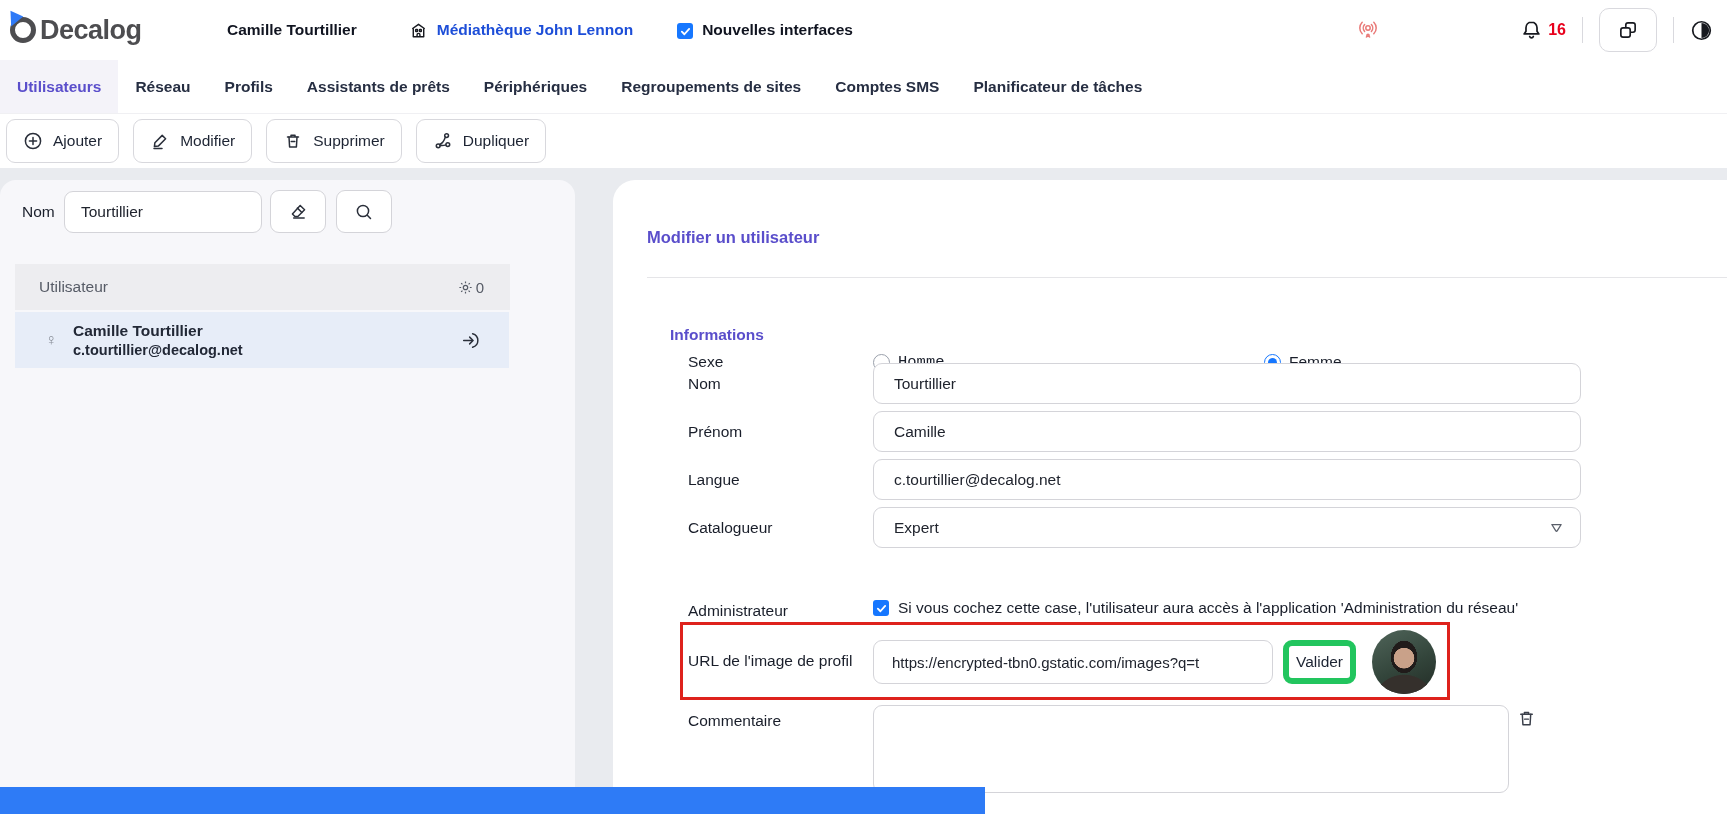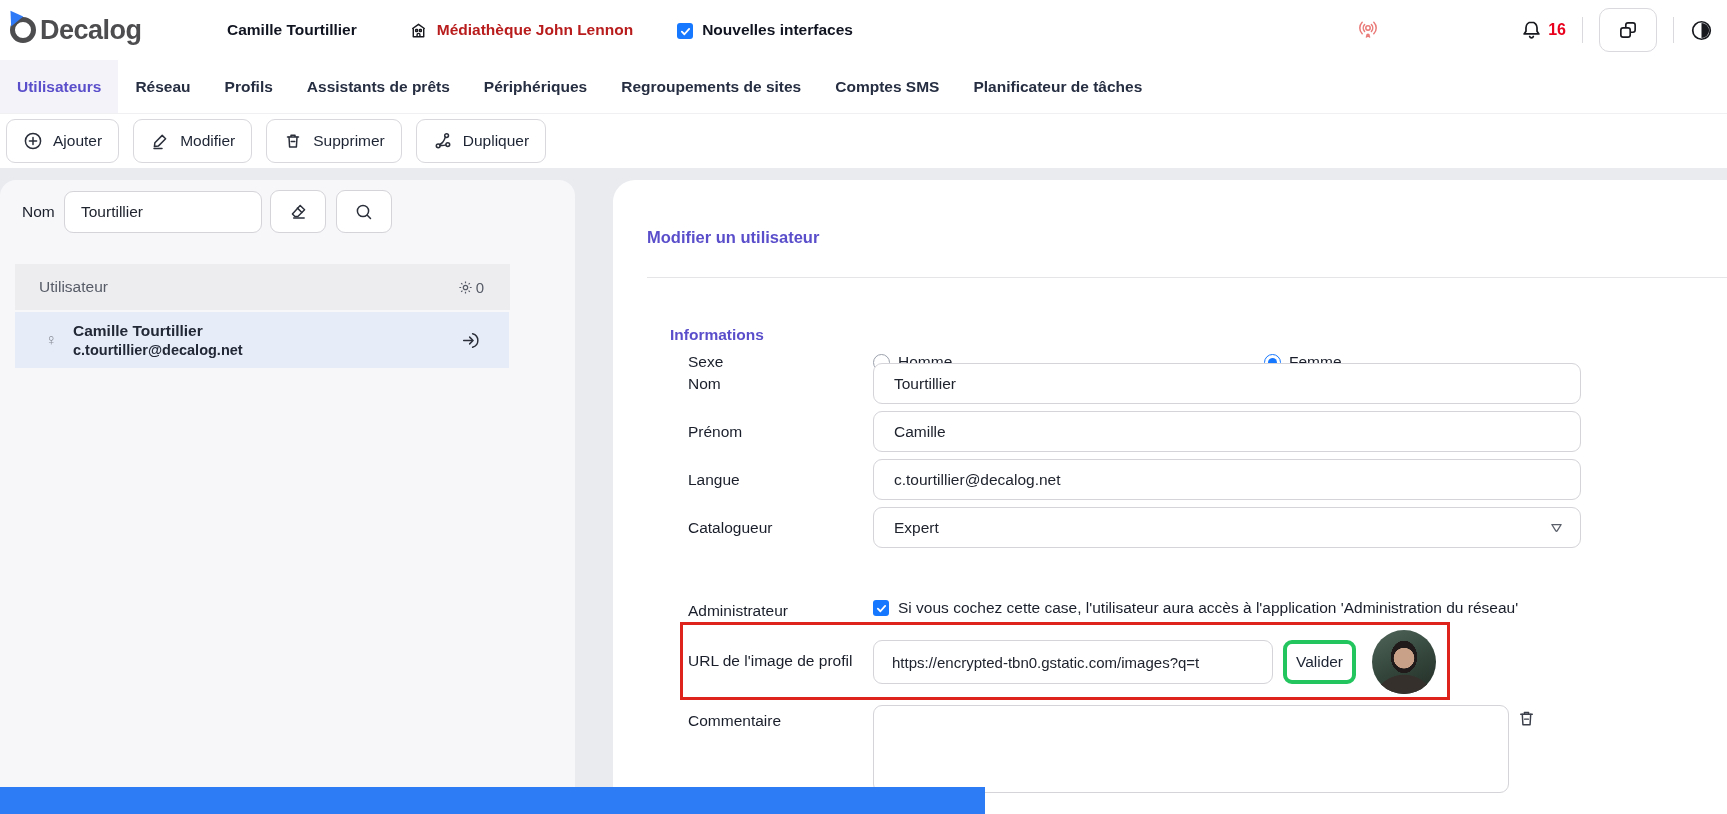--- a/index.html
+++ b/index.html
@@ -17,21 +17,21 @@
   .tb-user { display:flex; align-items:center; gap:10px; margin-left:32px; }
   .tb-avatar { width:27px; height:27px; border-radius:50%; overflow:hidden; flex:none; }
   .photo { width:100%; height:100%;
       background:
         radial-gradient(circle at 50% 44%, #c9a189 0 21%, rgba(0,0,0,0) 22%),
         radial-gradient(ellipse 34% 42% at 50% 42%, #201b1a 0 60%, rgba(0,0,0,0) 61%),
         radial-gradient(circle at 50% 120%, #35302c 0 38%, rgba(0,0,0,0) 39%),
         linear-gradient(155deg, #50655a 0%, #33453b 55%, #222c26 100%); }
   .tb-name { font-weight:700; font-size:15.5px; color:#101420; }
   .tb-site { display:flex; align-items:center; gap:9px; margin-left:52px; }
-  .tb-site .label { font-weight:700; font-size:15.5px; color:#b91c1c; }
+  .tb-site .label { font-weight:700; font-size:15.5px; color:#1d4ed8; }
   .tb-newui { display:flex; align-items:flex-end; gap:9px; margin-left:44px; }
   .checkbox { width:16px; height:16px; border-radius:3px; background:#1677ff; display:flex; align-items:center; justify-content:center; flex:none; }
   .tb-newui .label { font-weight:700; font-size:15.5px; color:#101420; }
   .tb-right { margin-left:auto; display:flex; align-items:center; gap:16px; }
   .notif { display:flex; align-items:center; gap:5px; margin-left:64px; }
   .notif-count { color:#e8001c; font-weight:700; font-size:16px; }
   .vdiv { width:1px; height:26px; background:#d9d9de; }
   .apps-btn { width:58px; height:44px; border:1px solid #d9d9de; border-radius:10px; background:#fff; display:flex; align-items:center; justify-content:center; }
   .iconbtn { background:none; border:none; display:flex; align-items:center; cursor:pointer; }
 
@@ -77,21 +77,21 @@
   .radio.sel::after { content:""; width:9px; height:9px; border-radius:50%; background:#1677ff; }
   .ropt { display:flex; align-items:center; gap:8px; font-size:15.5px; color:#191e2a; }
 
   .admin-row { position:absolute; left:75px; top:416px; height:24px; display:flex; align-items:center; }
   .admin-row .flabel { align-self:flex-end; }
   .admin-text { font-size:15.5px; color:#191e2a; margin-left:9px; }
 
   .red-box { position:absolute; left:67px; top:442px; width:770px; height:78px; border:3px solid #de221c; pointer-events:none; z-index:5; }
   .url-label { position:absolute; left:75px; top:472px; font-size:15.5px; color:#191e2a; }
   .url-input { position:absolute; left:260px; top:460px; width:400px; height:44px; border:1px solid #d4d4d9; border-radius:9px; padding:0 18px; font-size:15px; color:#20242e; background:#fff; font-family:inherit; white-space:nowrap; overflow:hidden; }
-  .valider-btn { position:absolute; left:670px; top:460px; width:73px; height:44px; border:4px solid #22c55e; border-radius:9px; background:#fff; font-size:15.5px; color:#1d2433; font-family:inherit; cursor:pointer; }
+  .valider-btn { position:absolute; left:670px; top:460px; width:73px; height:44px; border:6px solid #22c55e; border-radius:9px; background:#fff; font-size:15.5px; color:#1d2433; font-family:inherit; cursor:pointer; }
   .profile-avatar { position:absolute; left:759px; top:450px; width:64px; height:64px; border-radius:50%; overflow:hidden; }
 
   .comment-label { position:absolute; left:75px; top:532px; font-size:15.5px; color:#191e2a; }
   .comment-area { position:absolute; left:260px; top:525px; width:636px; height:88px; border:1px solid #d4d4d9; border-radius:9px; background:#fff; resize:none; font-family:inherit; font-size:15px; padding:10px 16px; }
   .comment-trash { position:absolute; left:903px; top:528px; cursor:pointer; }
 
   .blue-bar { position:absolute; left:0; bottom:0; width:985px; height:27px; background:#2e7bf6; z-index:50; }
 
   svg { display:block; }
 </style>
@@ -255,21 +255,21 @@
     </div>
   </div>
 
   <div class="card">
     <div class="card-title">Modifier un utilisateur</div>
     <div class="card-hr"></div>
     <div class="section-title">Informations</div>
 
     <div class="frow" style="top:170px;height:24px;">
       <span class="flabel">Sexe</span>
-      <span class="ropt" style="width:391px;">
+      <span class="ropt" style="width:391px;font-family:Liberation Mono, monospace;">
         <span class="radio"></span>
         <span>Homme</span>
       </span>
       <span class="ropt">
         <span class="radio sel"></span>
         <span>Femme</span>
       </span>
     </div>
 
     <div class="frow" style="top:183px;">

